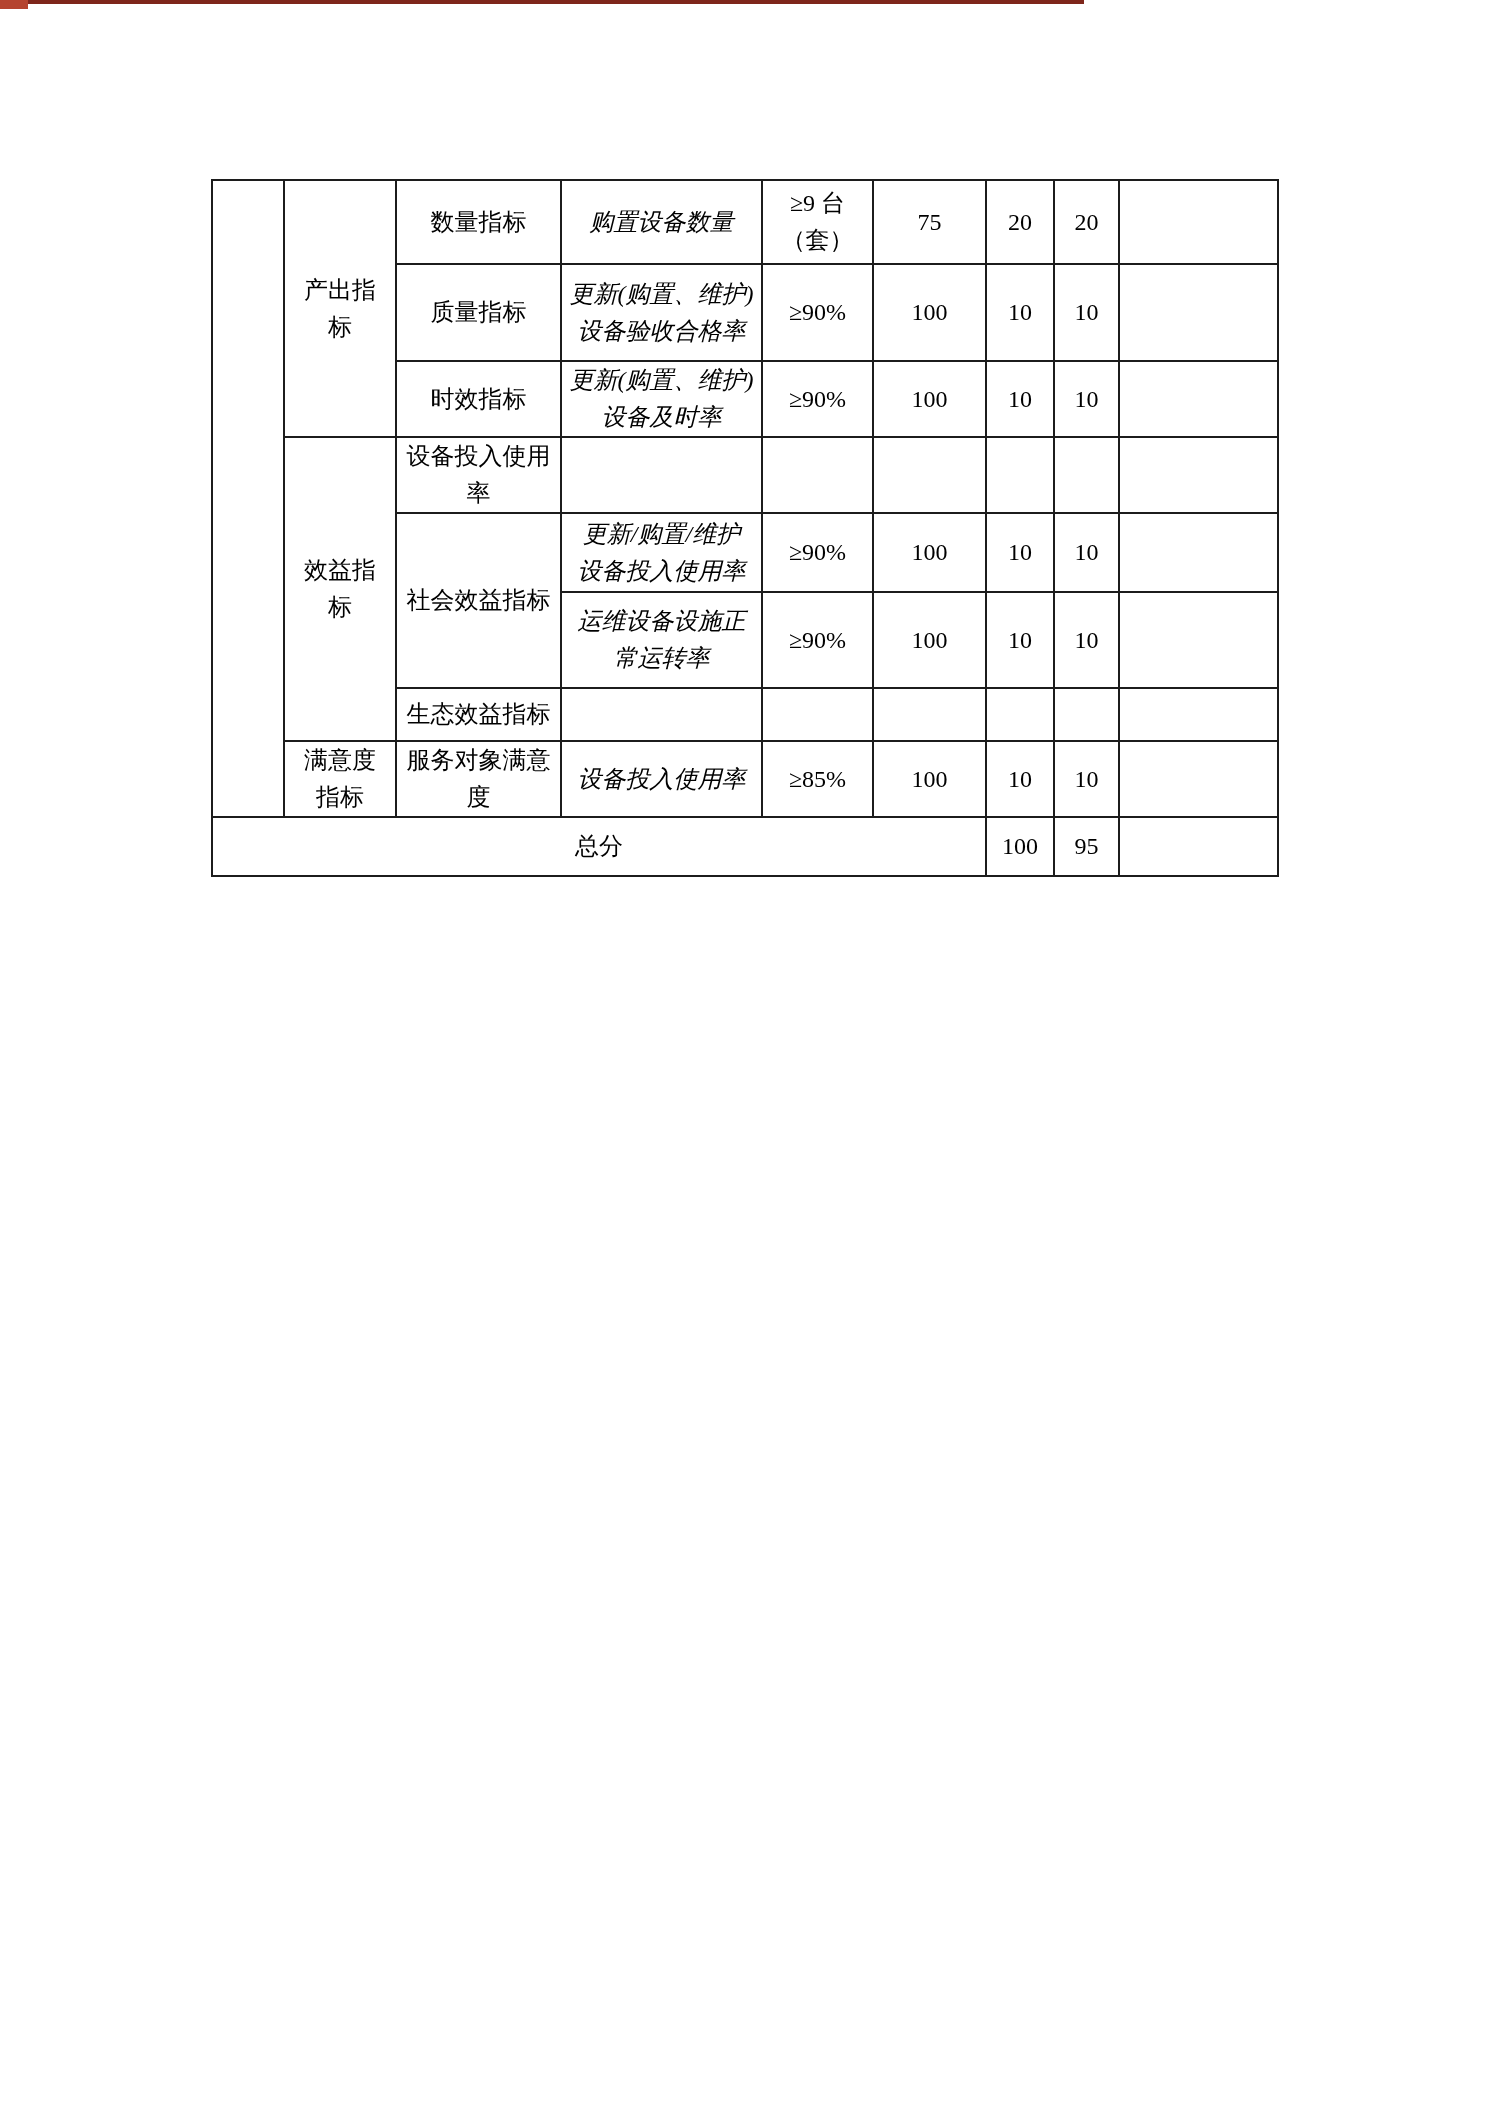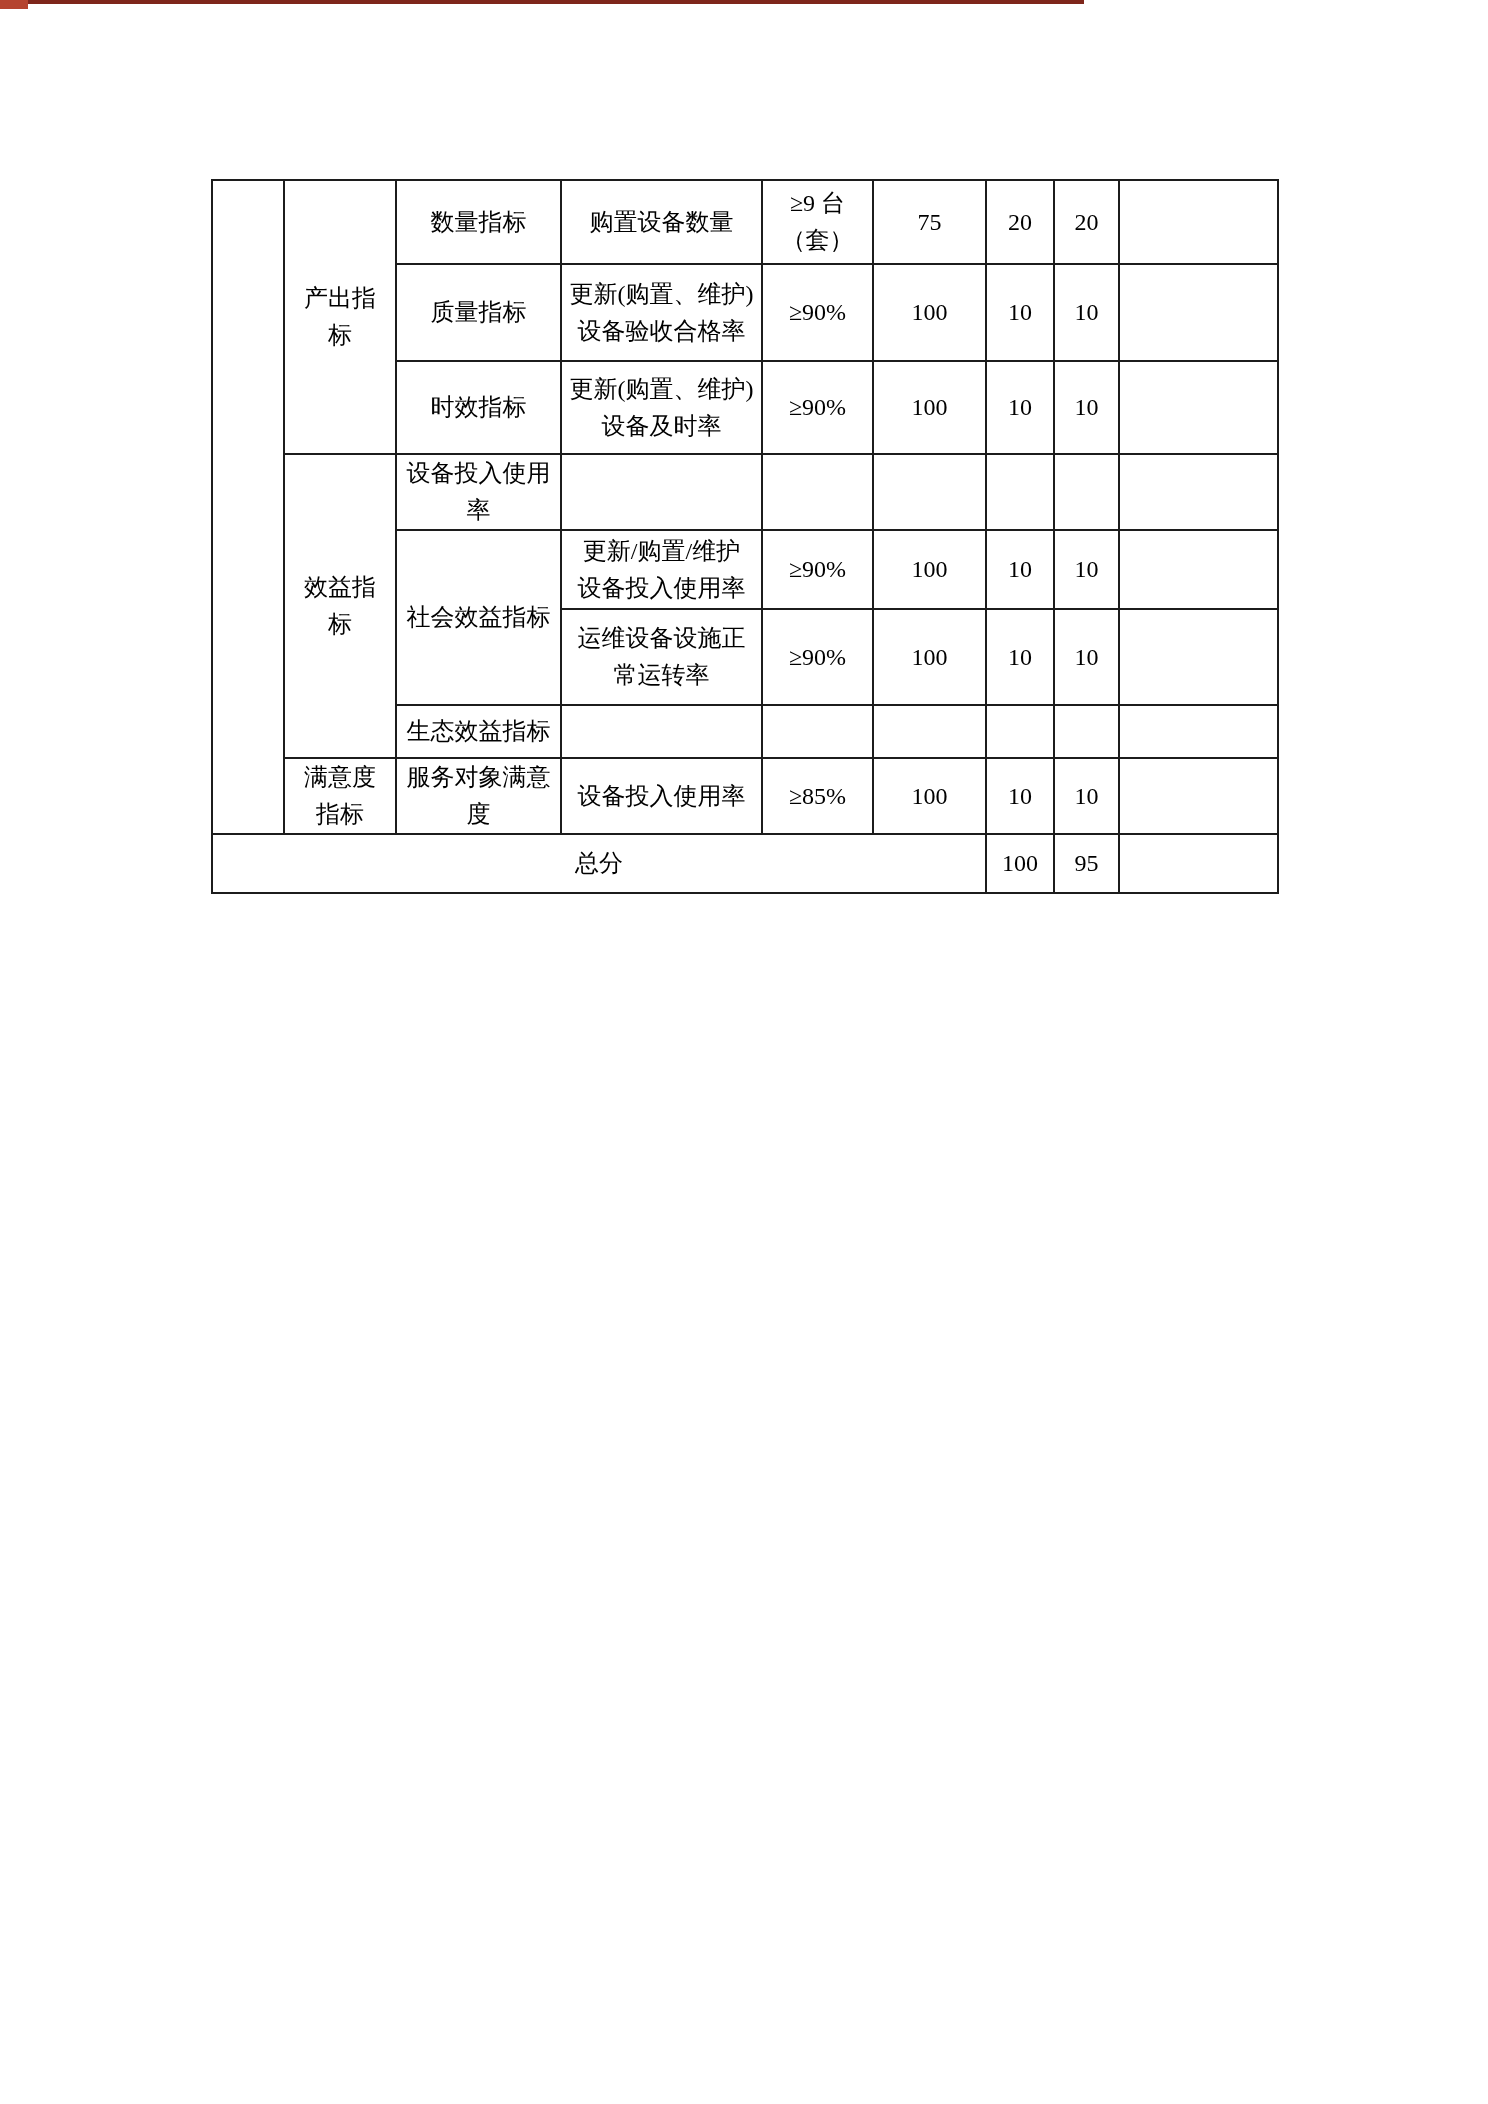--- a/index.html
+++ b/index.html
@@ -37,20 +37,21 @@
     line-height:37px;
     white-space:pre-line;
     padding:0 6px;
     overflow:hidden;
     word-break:break-all;
   }
   td.left{
     text-align:left;
     padding-left:12px;
     padding-right:6px;
+    font-style:italic;
   }
   td.small-num{
     font-size:19px;
   }
 </style>
 </head>
 <body>
 
 <div class="page">
 
@@ -86,21 +87,21 @@
       <tr style="height:97px">
         <td>质量指标</td>
         <td class="left">更新(购置、维护)
 设备验收合格率</td>
         <td>≥90%</td>
         <td>100</td>
         <td>10</td>
         <td>10</td>
         <td></td>
       </tr>
-      <tr style="height:93px">
+      <tr style="height:76px">
         <td>时效指标</td>
         <td class="left">更新(购置、维护)
 设备及时率</td>
         <td>≥90%</td>
         <td>100</td>
         <td>10</td>
         <td>10</td>
         <td></td>
       </tr>
       <tr style="height:55px">

